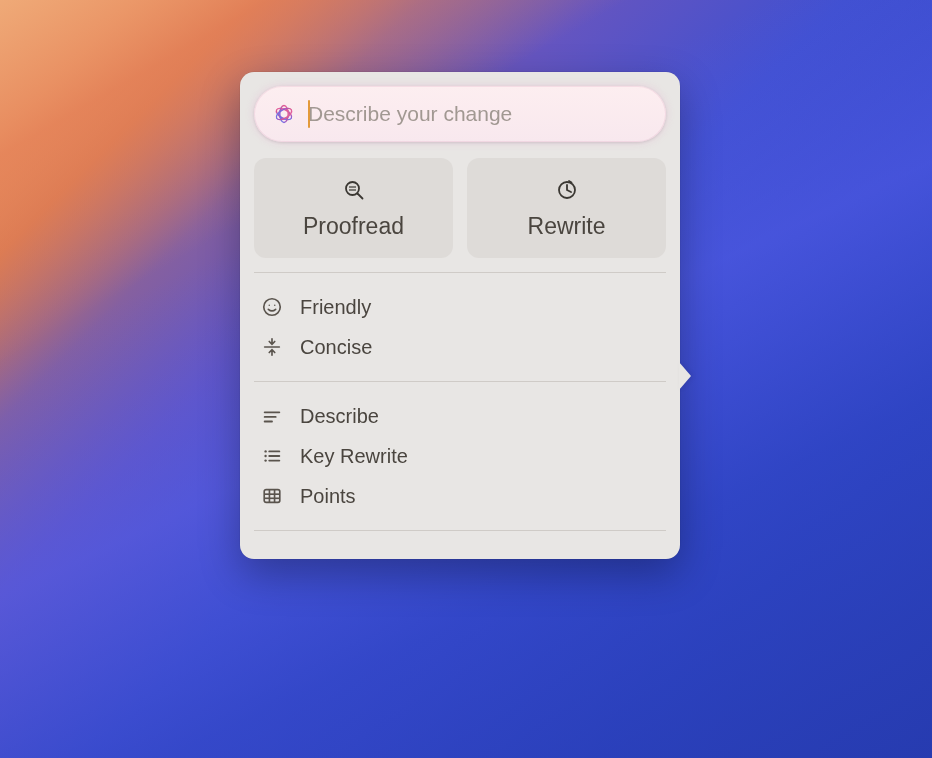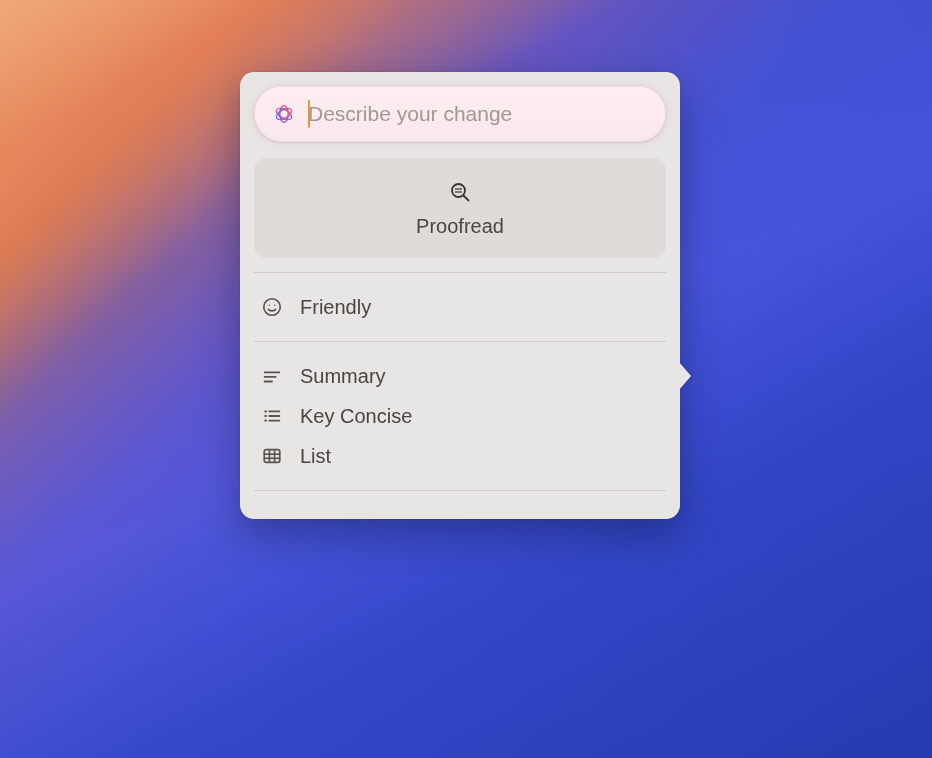--- a/index.html
+++ b/index.html
@@ -132,21 +132,21 @@
 
     .big-button .icon-slot {
       width: 26px;
       height: 26px;
       display: flex;
       align-items: center;
       justify-content: center;
     }
 
     .big-button .btn-label {
-      font-size: 20px;
+      font-size: 23px;
       color: #4a453f;
     }
 
     .divider {
       height: 1px;
       background: #cfcbc7;
       margin: 14px 0;
     }
 
     .menu-list {
@@ -217,74 +217,94 @@
       <span class="icon-slot">
         <svg viewBox="0 0 24 24" width="24" height="24" fill="none" stroke="#3a3732" stroke-width="1.8">
           <circle cx="10.5" cy="10.5" r="6.5"></circle>
           <line x1="15.5" y1="15.5" x2="20.5" y2="20.5" stroke-linecap="round"></line>
           <line x1="7" y1="9" x2="14" y2="9" stroke-width="1.2"></line>
           <line x1="7" y1="12" x2="14" y2="12" stroke-width="1.2"></line>
         </svg>
       </span>
       <span class="btn-label">Proofread</span>
     </button>
+    <button class="big-button">
+      <span class="icon-slot">
+        <svg viewBox="0 0 24 24" width="24" height="24" fill="none" stroke="#3a3732" stroke-width="1.8">
+          <circle cx="12" cy="12" r="8"></circle>
+          <path d="M12 7 L12 12 L16 14" stroke-linecap="round"></path>
+          <path d="M14 3 L16.5 4.5" stroke-linecap="round"></path>
+        </svg>
+      </span>
+      <span class="btn-label">Rewrite</span>
+    </button>
   </div>
 
   <div class="divider"></div>
 
   <div class="menu-list">
     <div class="menu-item">
       <span class="mi-icon">
         <svg viewBox="0 0 24 24" width="22" height="22" fill="none" stroke="#5a544d" stroke-width="1.8">
           <circle cx="12" cy="12" r="9"></circle>
           <circle cx="9" cy="10" r="0.8" fill="#5a544d" stroke="none"></circle>
           <circle cx="15" cy="10" r="0.8" fill="#5a544d" stroke="none"></circle>
           <path d="M8 14.5 Q12 18 16 14.5" stroke-linecap="round"></path>
         </svg>
       </span>
       <span class="mi-label">Friendly</span>
     </div>
+    <div class="menu-item">
+      <span class="mi-icon">
+        <svg viewBox="0 0 24 24" width="22" height="22" fill="none" stroke="#5a544d" stroke-width="1.8" stroke-linecap="round">
+          <line x1="4" y1="12" x2="20" y2="12"></line>
+          <path d="M12 3 L12 9 M9 6 L12 9 L15 6"></path>
+          <path d="M12 21 L12 15 M9 18 L12 15 L15 18"></path>
+        </svg>
+      </span>
+      <span class="mi-label">Concise</span>
+    </div>
   </div>
 
   <div class="divider"></div>
 
   <div class="menu-list">
     <div class="menu-item">
       <span class="mi-icon">
         <svg viewBox="0 0 24 24" width="22" height="22" fill="none" stroke="#5a544d" stroke-width="2" stroke-linecap="round">
           <line x1="4" y1="8" x2="20" y2="8"></line>
           <line x1="4" y1="13" x2="16" y2="13"></line>
           <line x1="4" y1="18" x2="12" y2="18"></line>
         </svg>
       </span>
-      <span class="mi-label">Summary</span>
+      <span class="mi-label">Describe</span>
     </div>
     <div class="menu-item">
       <span class="mi-icon">
         <svg viewBox="0 0 24 24" width="22" height="22" fill="none" stroke="#5a544d" stroke-width="2" stroke-linecap="round">
           <circle cx="5" cy="7" r="1.3" fill="#5a544d" stroke="none"></circle>
           <line x1="9" y1="7" x2="20" y2="7"></line>
           <circle cx="5" cy="12" r="1.3" fill="#5a544d" stroke="none"></circle>
           <line x1="9" y1="12" x2="20" y2="12"></line>
           <circle cx="5" cy="17" r="1.3" fill="#5a544d" stroke="none"></circle>
           <line x1="9" y1="17" x2="20" y2="17"></line>
         </svg>
       </span>
-      <span class="mi-label">Key Concise</span>
+      <span class="mi-label">Key Rewrite</span>
     </div>
     <div class="menu-item">
       <span class="mi-icon">
         <svg viewBox="0 0 24 24" width="22" height="22" fill="none" stroke="#5a544d" stroke-width="1.8">
           <rect x="3.5" y="5" width="17" height="14" rx="2"></rect>
           <line x1="3.5" y1="10" x2="20.5" y2="10"></line>
           <line x1="3.5" y1="14.5" x2="20.5" y2="14.5"></line>
           <line x1="9.2" y1="5" x2="9.2" y2="19"></line>
           <line x1="14.8" y1="5" x2="14.8" y2="19"></line>
         </svg>
       </span>
-      <span class="mi-label">List</span>
+      <span class="mi-label">Points</span>
     </div>
   </div>
 
   <div class="divider"></div>
 
 
 </div>
 
 </body></html>

